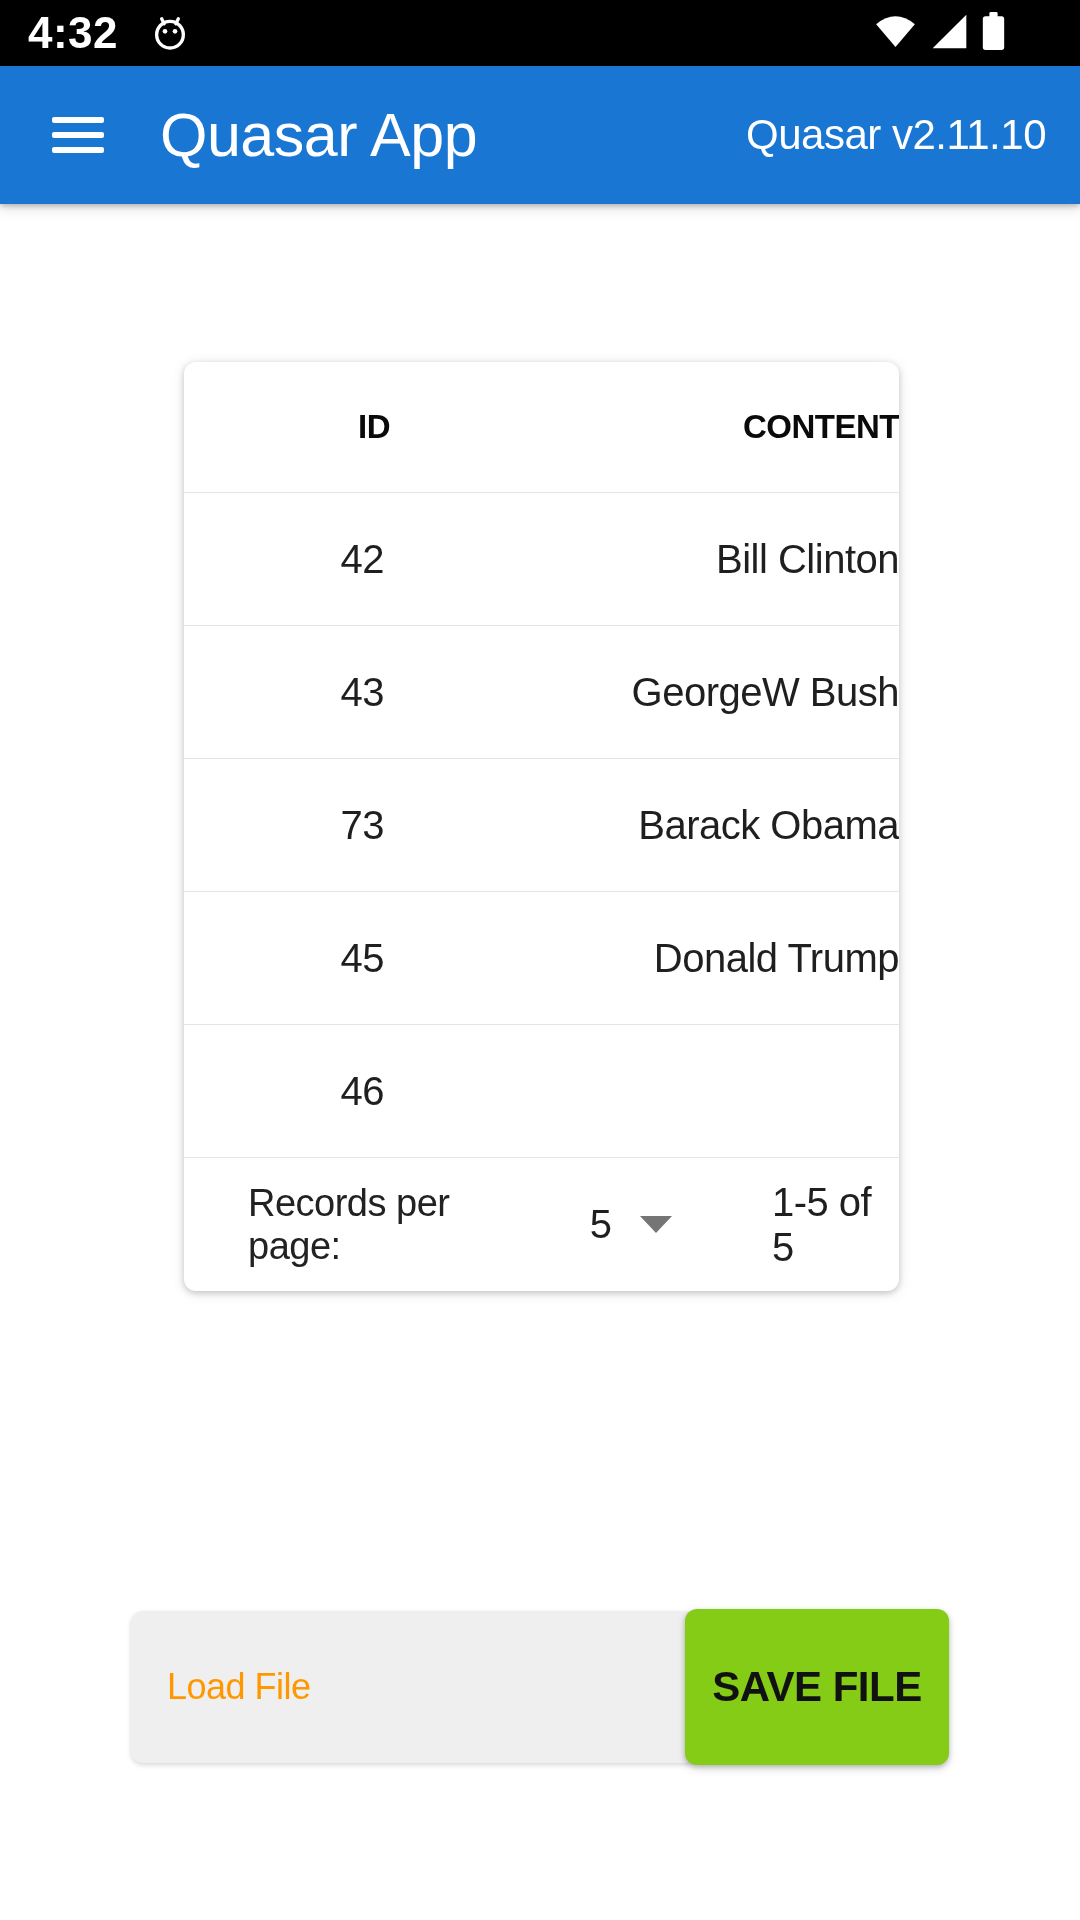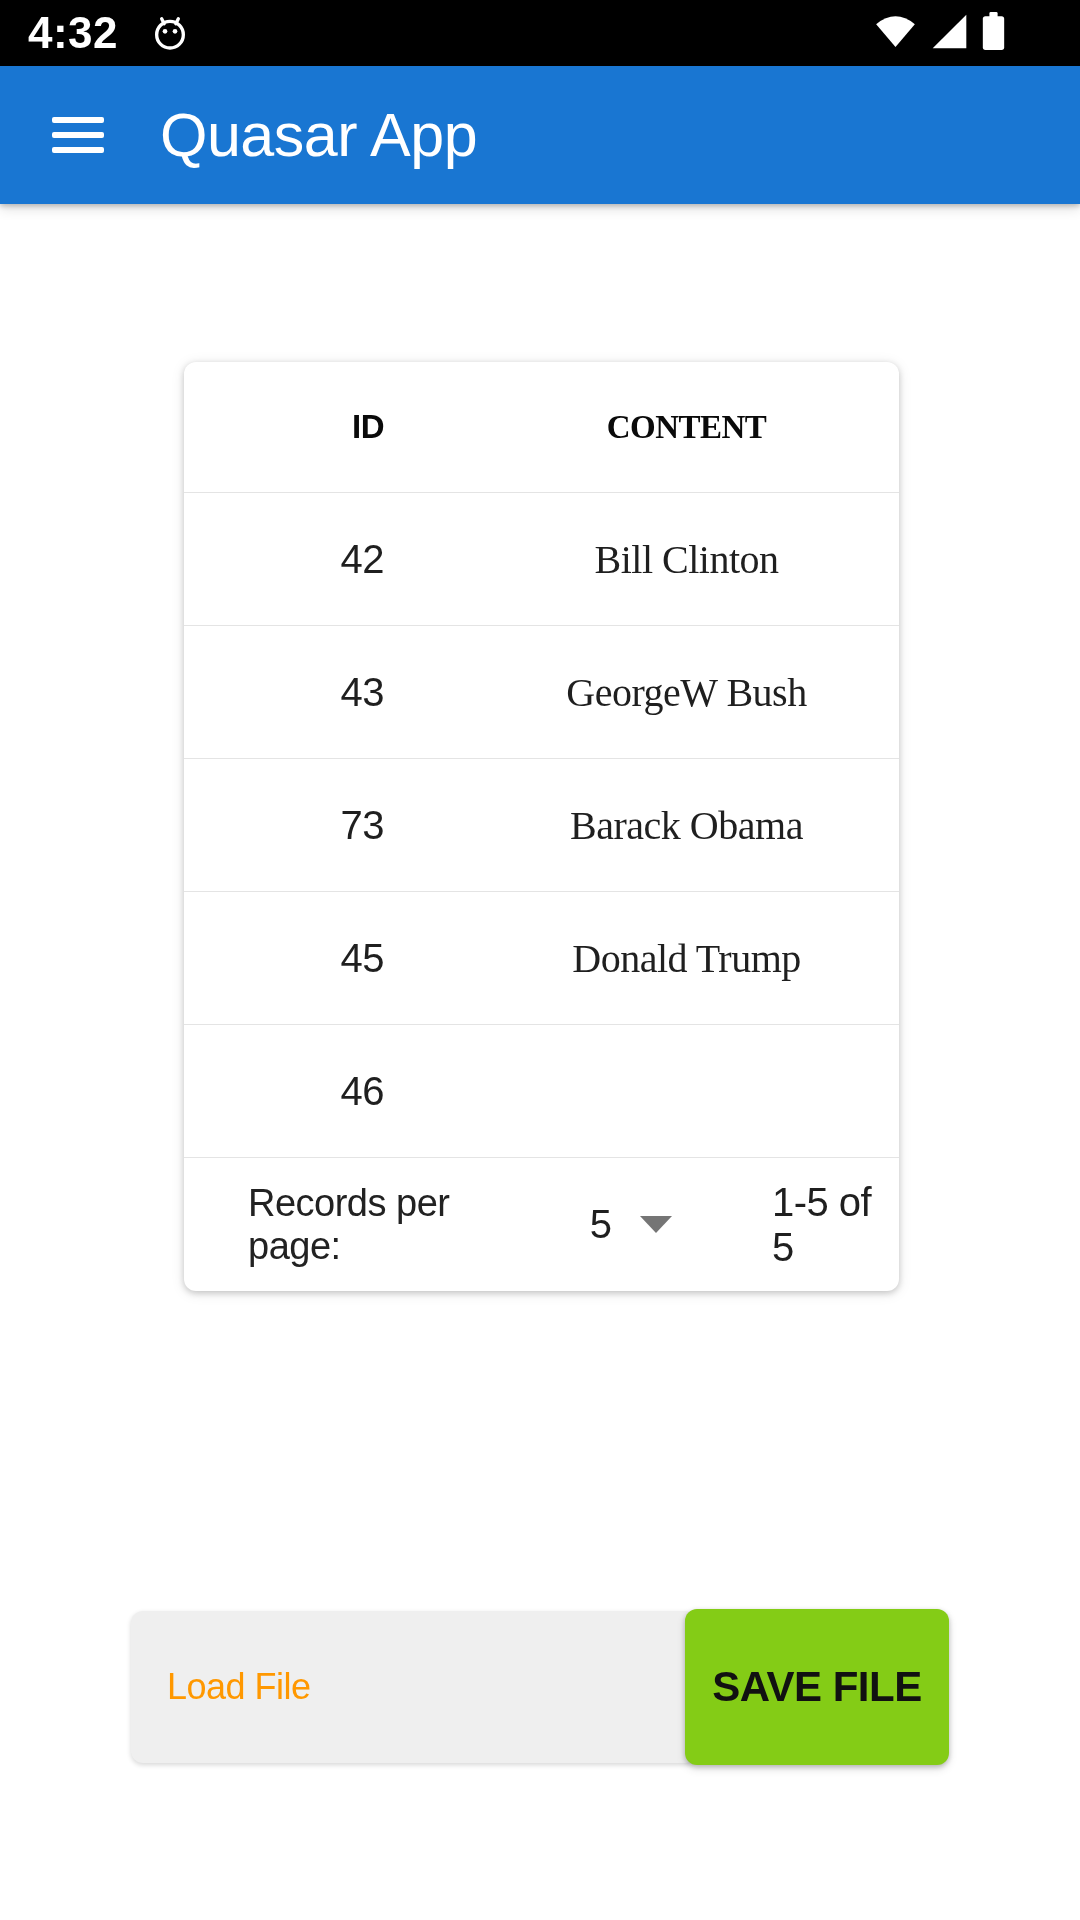--- a/index.html
+++ b/index.html
@@ -44,28 +44,28 @@
   .header-version { font-size: 42px; font-weight: normal; letter-spacing: -0.5px; }
 
   
   .table-card {
     position: absolute; left: 184px; top: 362px; width: 715px; height: 929px;
     background: #fff; border-radius: 12px;
     box-shadow: 0 2px 6px rgba(0,0,0,0.18), 0 2px 14px rgba(0,0,0,0.10);
     overflow: hidden;
   }
   .t-row { display: flex; align-items: center; height: 133px; border-top: 1px solid #e4e4e4; }
-  .t-row.t-head { height: 130px; border-top: none; }
+  .t-row.t-head { height: 130px; border-top: none; margin-left: 6px; }
   .cell-id {
     width: 200px; flex: none; text-align: right;
     font-size: 40px; color: #1f1f1f; letter-spacing: -0.5px;
   }
   .cell-content {
-    margin-left: 90px; text-align: center; flex: 1;
-    font-size: 40px; color: #1f1f1f; letter-spacing: -0.5px; font-family: Liberation Serif, serif;
+    margin-left: 90px; text-align: right; flex: 1;
+    font-size: 40px; color: #1f1f1f; letter-spacing: -0.5px;
   }
   .t-head .cell-id, .t-head .cell-content {
     font-size: 33px; font-weight: bold; color: #0a0a0a; letter-spacing: -0.5px;
   }
   .t-bottom {
     height: 134px; border-top: 1px solid #e4e4e4;
     display: flex; align-items: center; padding-left: 64px;
   }
   .rpp-label { font-size: 38px; color: #222; letter-spacing: -0.5px; }
   .rpp-select {
@@ -132,20 +132,21 @@
 </div>
 
 <div class="app-header">
   <div class="menu-btn">
     <span></span>
     <span></span>
     <span></span>
   </div>
   <div class="header-title">Quasar App</div>
   <div class="header-spacer"></div>
+  <div class="header-version">Quasar v2.11.10</div>
 </div>
 
 <div class="table-card">
   <div class="t-row t-head">
     <div class="cell-id">ID</div>
     <div class="cell-content">CONTENT</div>
   </div>
 
   <div class="t-row">
     <div class="cell-id">42</div>

